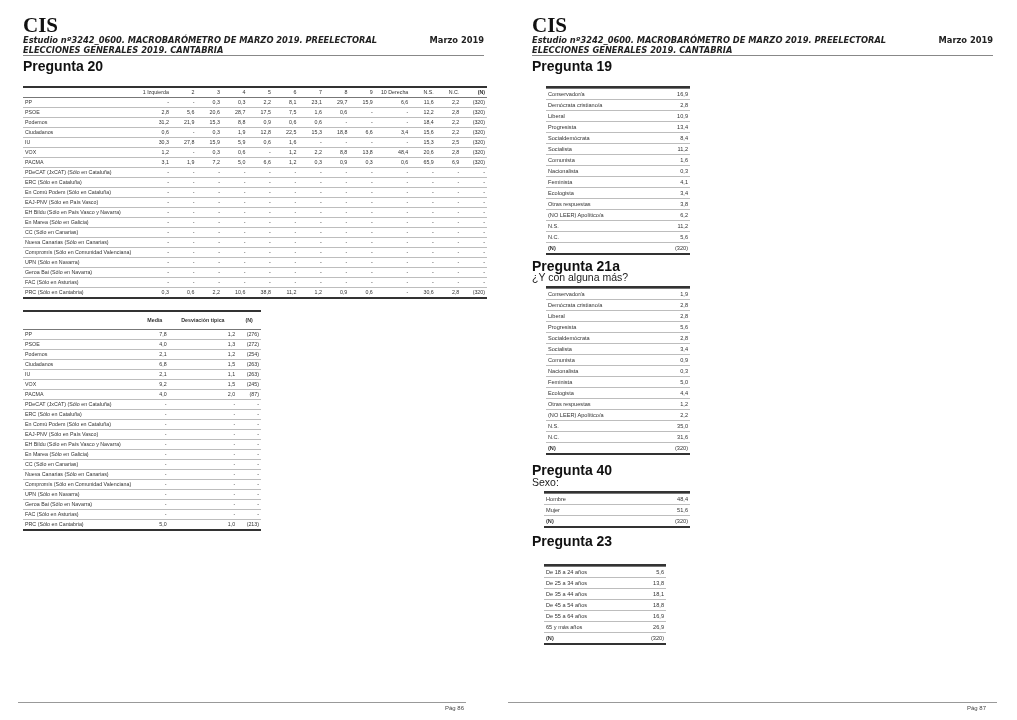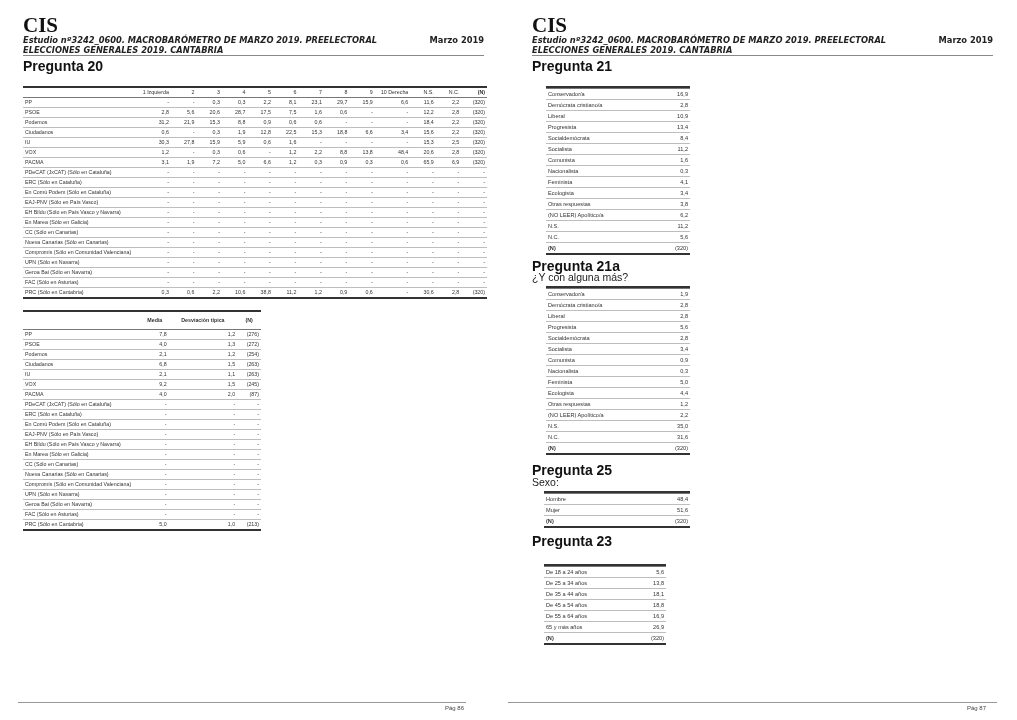--- a/index.html
+++ b/index.html
@@ -532,26 +532,26 @@
   <div class="footer-rule" style="left:18px; width:448px;"></div>
   <div class="footer-page" style="left:445px;">Pág 86</div>
 </div>
 
 <div class="page page-right">
   <div class="logo">CIS</div>
   <div class="study">Estudio nº3242_0600. MACROBARÓMETRO DE MARZO 2019. PREELECTORAL ELECCIONES GENERALES 2019. CANTABRIA</div>
   <div class="date">Marzo 2019</div>
   <div class="hdr-rule"></div>
 
-  <div class="q-title" style="top:58px">Pregunta 21</div>
+  <div class="q-title" style="top:58px">Pregunta 19</div>
 
   <div class="q-title" style="top:258px">Pregunta 21a</div>
   <div class="q-text" style="top:271px">¿Y con alguna más?</div>
 
-  <div class="q-title" style="top:462px">Pregunta 25</div>
+  <div class="q-title" style="top:462px">Pregunta 40</div>
   <div class="q-text" style="top:476px">Sexo:</div>
 
   <div class="q-title" style="top:533px">Pregunta 23</div>
 
   <div class="footer-rule" style="left:-1px; width:489px;"></div>
   <div class="footer-page" style="left:458px;">Pág 87</div>
 </div>
 
 <table class="t smtab" id="t21" style="top:86px">
     <thead>

